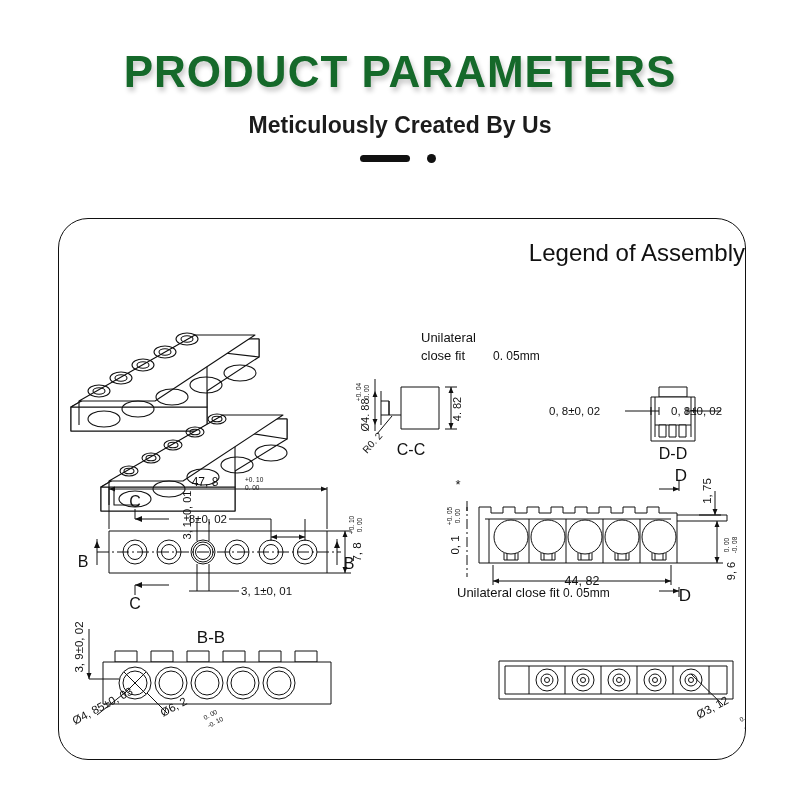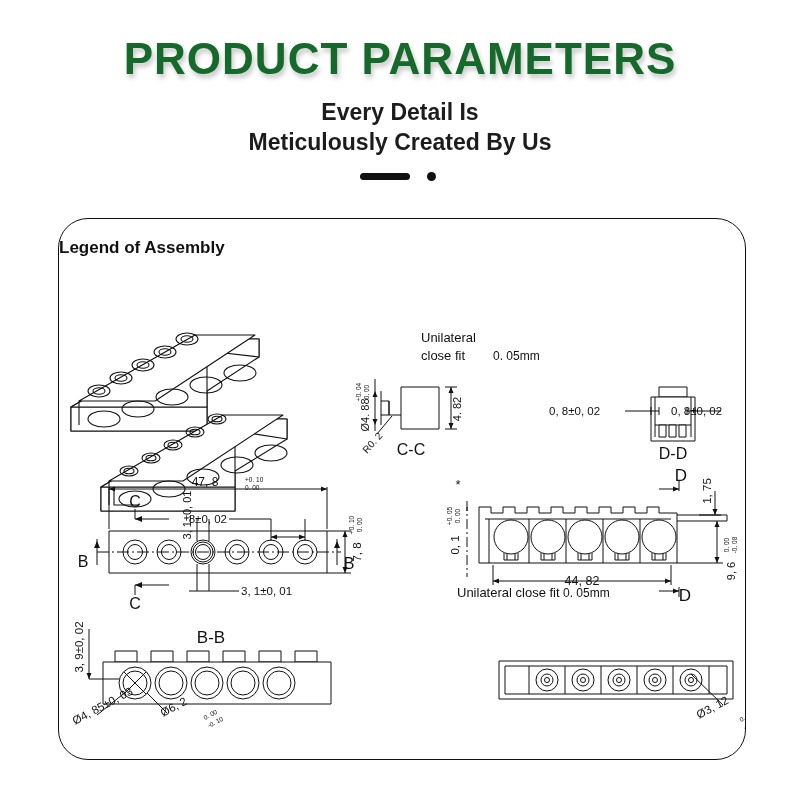--- a/index.html
+++ b/index.html
@@ -2,54 +2,53 @@
 <html><head>
 <meta charset="utf-8">
 <style>
   html,body{margin:0;padding:0;}
   body{
     width:800px;height:800px;background:#ffffff;
     font-family:"Liberation Sans",sans-serif;
     overflow:hidden;position:relative;
   }
   
-  .header{width:100%;padding-top:37px;text-align:center;}
+  .header{width:100%;padding-top:50px;text-align:center;}
   .main-title{
     font-size:44px;font-weight:bold;color:#15692a;
     letter-spacing:1px;line-height:1;
     text-shadow:2px 4px 5px rgba(0,0,0,0.22);
   }
   .sub-title{
     margin-top:16px;font-size:23px;font-weight:bold;color:#1c1c1c;
     line-height:1.32;
   }
   .divider{margin:14px auto 0;width:80px;height:8px;position:relative;}
   .dash{position:absolute;left:0;top:1px;width:50px;height:7px;background:#111;border-radius:4px;}
   .dot{position:absolute;right:4px;top:0;width:9px;height:9px;background:#111;border-radius:50%;}
 
   
   .panel{
     position:absolute;left:58px;top:218px;width:686px;height:540px;
     border:1.6px solid #111;border-radius:30px;background:#fff;
   }
   .legend-title{
-    position:absolute;left:0;right:0;top:18px;text-align:left;
-    font-size:17px;font-weight:bold;color:#111;line-height:1.35;
+    position:absolute;left:0;right:0;top:18px;text-align:right;
+    font-size:24px;font-weight:normal;color:#111;line-height:1.35;
   }
   .drawing{position:absolute;left:0;top:0;width:686px;height:540px;}
   svg{display:block;}
   text{font-family:"Liberation Sans",sans-serif;fill:#111;}
 </style>
 </head>
 <body>
 
 <div class="header">
   <div class="main-title" style="color: rgb(21, 105, 42);">PRODUCT PARAMETERS</div>
   <div class="sub-title">
-    <div>Every Detail Is</div>
     <div>Meticulously Created By Us</div>
   </div>
   <div class="divider">
     <span class="dash"></span>
     <span class="dot"></span>
   </div>
 </div>
 
 <div class="panel">
 

